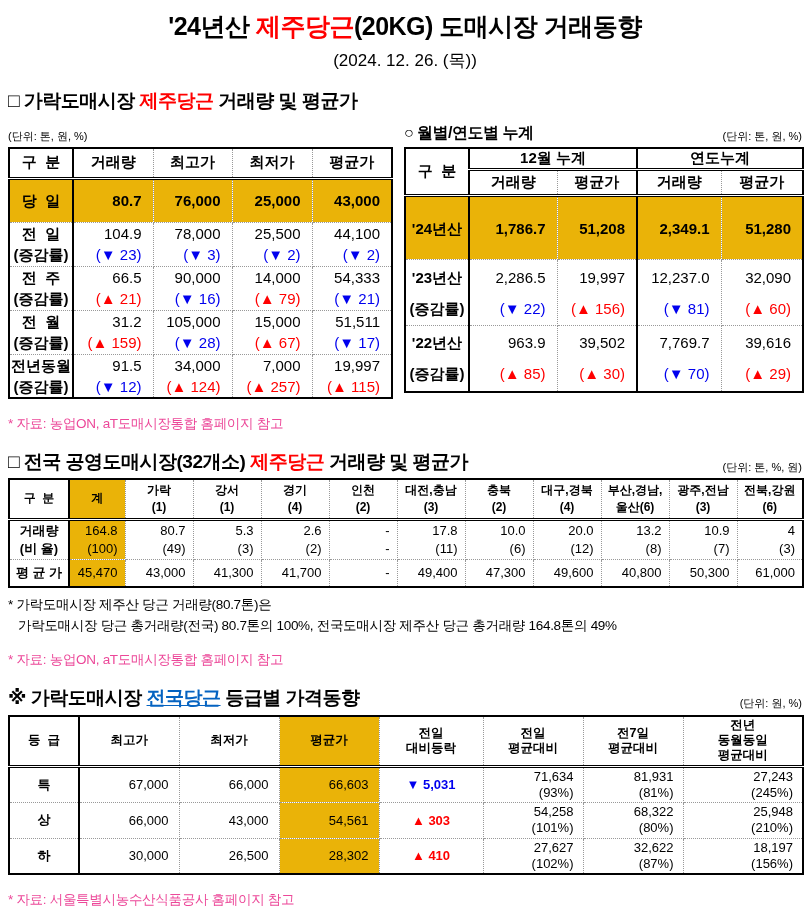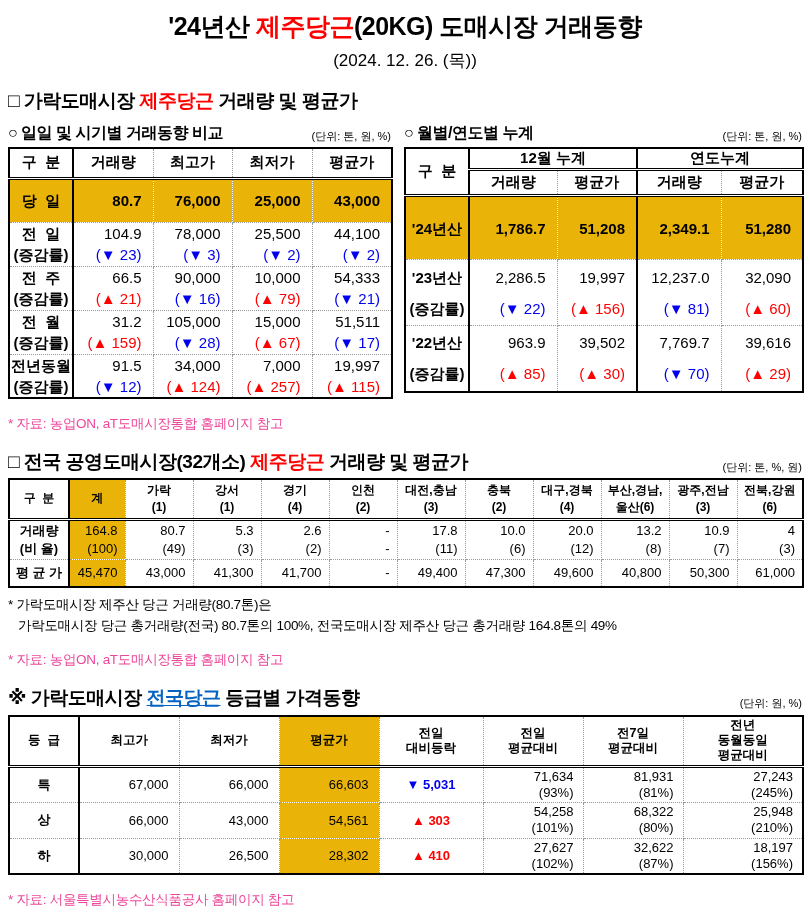--- a/index.html
+++ b/index.html
@@ -49,21 +49,20 @@
 <div class="page">
 
   <div class="title"><span>'24년산 </span><span class="red">제주당근</span><span>(20KG) 도매시장 거래동향</span></div>
   <div class="date">(2024. 12. 26. (목))</div>
 
   <div class="sec-head"><span>□ </span><span>가락도매시장 </span><span class="red">제주당근</span><span> 거래량 및 평균가</span></div>
 
   <div class="twocol">
     <div style="width:383px">
       <div class="subhead-row">
-        <div class="subhead">○ 일일 및 시기별 거래동향 비교</div>
         <div class="unit">(단위: 톤, 원, %)</div>
       </div>
       <table class="tbl t1" id="t-daily">
           <colgroup>
             <col style="width: 64px;">
             <col style="width: 80px;">
             <col style="width: 79px;">
             <col style="width: 80px;">
             <col style="width: 80px;">
           </colgroup>
@@ -88,21 +87,21 @@
               <td class="lab-sep b"><div class="l1">전  일</div><div class="l2">(증감률)</div></td>
               <td class="num"><div class="l1">104.9</div><div class="l2 dn">(▼ 23)</div></td>
               <td class="num"><div class="l1">78,000</div><div class="l2 dn">(▼ 3)</div></td>
               <td class="num"><div class="l1">25,500</div><div class="l2 dn">(▼ 2)</div></td>
               <td class="num"><div class="l1">44,100</div><div class="l2 dn">(▼ 2)</div></td>
             </tr>
             <tr style="height: 44px;">
               <td class="lab-sep b"><div class="l1">전  주</div><div class="l2">(증감률)</div></td>
               <td class="num"><div class="l1">66.5</div><div class="l2 up">(▲ 21)</div></td>
               <td class="num"><div class="l1">90,000</div><div class="l2 dn">(▼ 16)</div></td>
-              <td class="num"><div class="l1">10,000</div><div class="l2 up">(▲ 79)</div></td>
+              <td class="num"><div class="l1">14,000</div><div class="l2 up">(▲ 79)</div></td>
               <td class="num"><div class="l1">54,333</div><div class="l2 dn">(▼ 21)</div></td>
             </tr>
             <tr style="height: 44px;">
               <td class="lab-sep b"><div class="l1">전  월</div><div class="l2">(증감률)</div></td>
               <td class="num"><div class="l1">31.2</div><div class="l2 up">(▲ 159)</div></td>
               <td class="num"><div class="l1">105,000</div><div class="l2 dn">(▼ 28)</div></td>
               <td class="num"><div class="l1">15,000</div><div class="l2 up">(▲ 67)</div></td>
               <td class="num"><div class="l1">51,511</div><div class="l2 dn">(▼ 17)</div></td>
             </tr>
             <tr style="height: 44px;">

